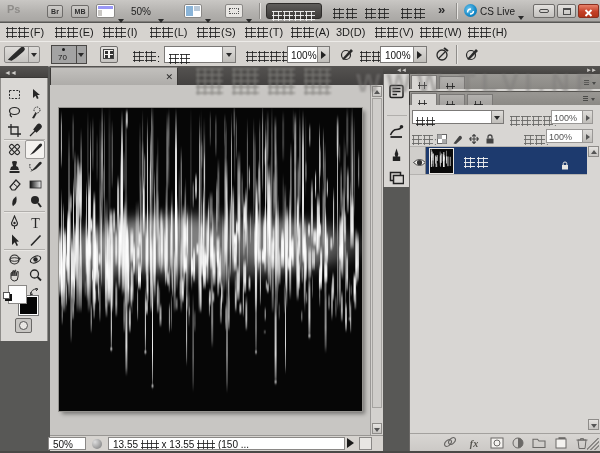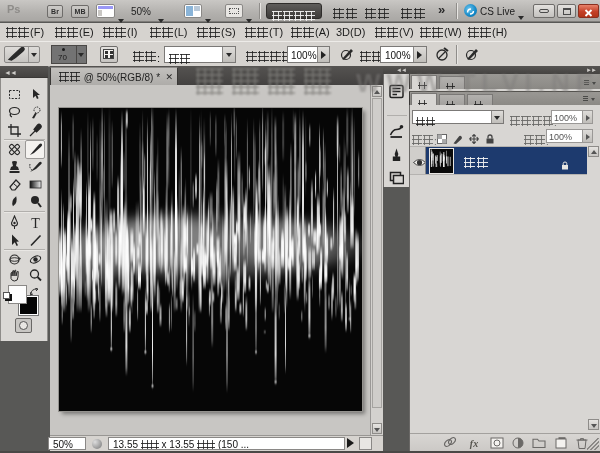--- a/index.html
+++ b/index.html
@@ -87,21 +87,21 @@
   </div>
 <div class="abs optbar">
     <div class="abs" style="left:4px;top:4px;width:36px;height:17px;border:1px solid #8a8886;border-radius:2px;background:linear-gradient(#dedcd9,#c6c4c1)">
       <svg width="20" height="14" style="position:absolute;left:2px;top:0" viewBox="0 0 20 14">
         <path d="M2 12.5 L6 8.5 L13.5 1.5 Q15.5 -0.5 16.8 1 Q18 2.5 15.8 4.3 L8.5 10.5 L4.5 13.2 Z" fill="#2a2a2a" stroke="#2a2a2a" stroke-width="1.2"></path>
       </svg>
       <div style="position:absolute;right:0;top:0;bottom:0;width:11px;border-left:1px solid #9a9896">
         <span class="tri-d" style="position:absolute;left:2px;top:6px"></span>
       </div>
     </div>
-    <div class="abs" style="left:51px;top:3px;width:36px;height:19px;border:1px solid #4a4846;background:#737373">
+    <div class="abs" style="left:51px;top:3px;width:36px;height:19px;border:1px solid #4a4846;background:#a3a3a3">
       <div style="position:absolute;left:10px;top:2px;width:3px;height:3px;border-radius:50%;background:#1a1a1a"></div>
       <div style="position:absolute;left:6px;top:7px;font-size:8px;color:#1a1a1a">70</div>
       <div style="position:absolute;right:0;top:0;bottom:0;width:10px;border-left:1px solid #4a4846">
         <span class="tri-d" style="position:absolute;left:1px;top:7px"></span>
       </div>
     </div>
     <div class="abs" style="left:100px;top:4px;width:18px;height:17px;border:1px solid #6e6c6a;border-radius:2px;background:linear-gradient(#e4e2df,#c6c4c1)">
       <div style="position:absolute;left:2px;top:2px;width:11px;height:10px;border:1px solid #444;background:#f6f4f1">
         <div style="position:absolute;left:1px;top:1px;width:3px;height:3px;background:#333;box-shadow:5px 0 0 #333,0 4px 0 #333,5px 4px 0 #333"></div>
       </div>
@@ -240,21 +240,20 @@
     <div style="position:absolute;left:29px;top:204px;width:9px;height:8px"><svg width="9" height="8" viewBox="0 0 9 8">
         <path d="M1 6 Q1 1 7 1 M5 0 L8 1 L6 3 M1 4 L0 7 L3 6" fill="none" stroke="#333" stroke-width="1"></path>
       </svg></div>
     <div style="position:absolute;left:2px;top:214px;width:7px;height:7px;background:#fff;border:1px solid #555;box-shadow:2px 2px 0 #111"></div>
     <div style="position:absolute;left:14px;top:240px;width:17px;height:15px;border:1px solid #6a6866;background:#c8c6c3;border-radius:2px">
       <div style="position:absolute;left:3px;top:2px;width:9px;height:9px;border-radius:50%;border:1px solid #555;background:#e8e6e3"></div>
     </div>
   </div>
 <div class="abs" style="left:50px;top:66px;width:333px;height:19px;background:linear-gradient(#555351,#434140)"></div>
 <div class="abs" style="left:50px;top:67px;width:128px;height:18px;background:linear-gradient(#c2c0bd,#aeaca9);border:1px solid #3a3836;border-bottom:none;border-top-color:#8a8886">
-    <div style="position:absolute;left:8px;top:4px;font-size:10px;color:#1e1e1e;white-space:nowrap;letter-spacing:0"><i class="k kd" style="width:10px;height:10px;margin-right:1px;"></i><i class="k kd" style="width:10px;height:10px;margin-right:1px;"></i> @ 50%(RGB/8) *</div>
     <div style="position:absolute;right:4px;top:4px;font-size:9px;color:#2a2a2a">✕</div>
   </div>
 <div class="abs" style="left:50px;top:85px;width:320px;height:350px;background:#c8c6c3;overflow:hidden">
     <div style="position:absolute;left:9px;top:23px;width:303px;height:303px;background:#060606;box-shadow:3px 3px 4px rgba(0,0,0,0.4);outline:1px solid #95938f">
       <svg width="303" height="303" viewBox="0 0 303 303" style="position:absolute;left:0;top:0">
         <defs>
           <linearGradient id="vg" x1="0" y1="0" x2="0" y2="1">
             <stop offset="0" stop-color="#fff" stop-opacity="0"></stop>
             <stop offset="0.25" stop-color="#fff" stop-opacity="0.85"></stop>
             <stop offset="0.65" stop-color="#fff" stop-opacity="1"></stop>

